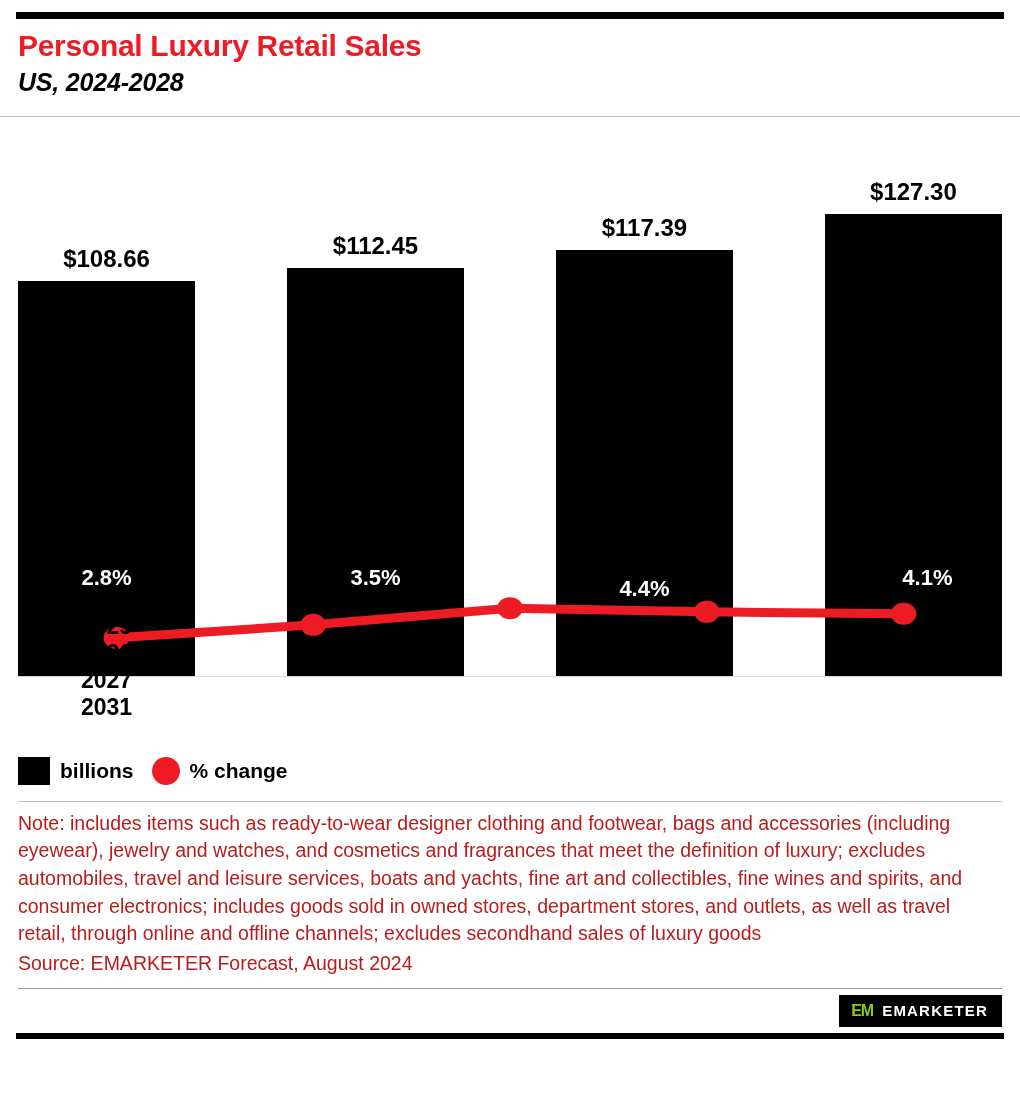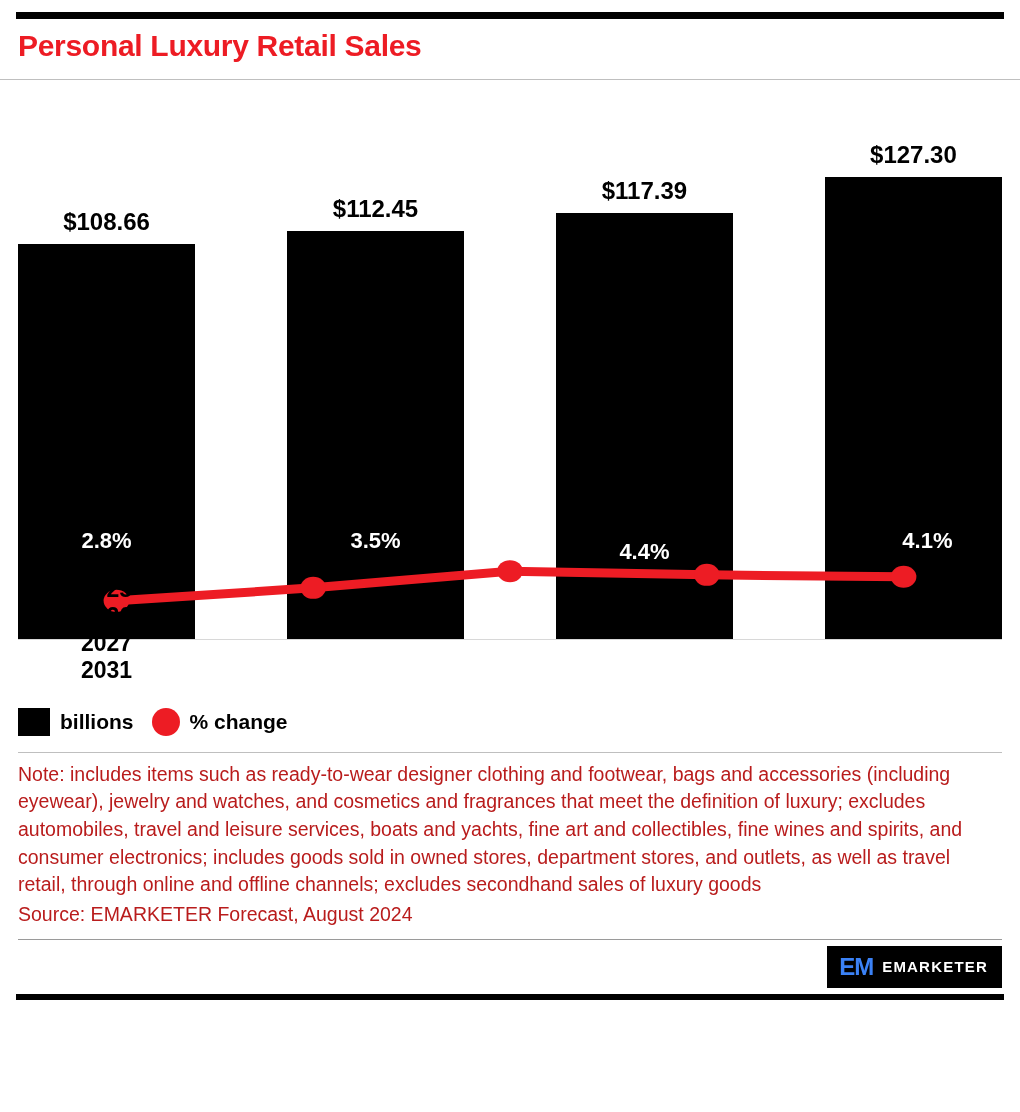--- a/index.html
+++ b/index.html
@@ -133,21 +133,21 @@
     width: 100%;
     height: 100%;
     overflow: visible;
   }
 
   
   .legend {
     display: flex;
     align-items: center;
     gap: 18px;
-    margin: 2px 18px 10px 18px;
+    margin: 14px 18px 10px 18px;
     height: 40px;
   }
   .legend-item {
     display: flex;
     align-items: center;
     gap: 10px;
     font-size: 21px;
     font-weight: bold;
   }
   .swatch-square {
@@ -191,22 +191,22 @@
   }
   .brand {
     background: #000000;
     color: #ffffff;
     display: flex;
     align-items: center;
     gap: 9px;
     padding: 7px 14px 7px 12px;
   }
   .brand-mark {
-    color: #3b82f6;
-    font-size: 24px;
+    color: #84cc16;
+    font-size: 16px;
     font-weight: bold;
     letter-spacing: -1px;
   }
   .brand-name {
     font-size: 15px;
     font-weight: bold;
     letter-spacing: 1.2px;
   }
   .bottom-rule {
     height: 6px;
@@ -216,20 +216,21 @@
 </style>
 </head>
 <body>
 
 <div class="page">
 
   <div class="top-rule"></div>
 
   <div class="header">
     <div class="title">Personal Luxury Retail Sales</div>
+    <div class="subtitle">US, 2024-2028</div>
   </div>
   <div class="header-rule"></div>
 
   <div class="chart-wrap">
     <div class="plot">
       <div class="bars" id="bar-group">
           <div class="bar-col">
             <div class="bar-value">$108.66</div>
             <div class="bar" style="height: 75.986%; background: rgb(0, 0, 0);"></div>
             <div class="pct-label" style="bottom: 86px;">2.8%</div>

